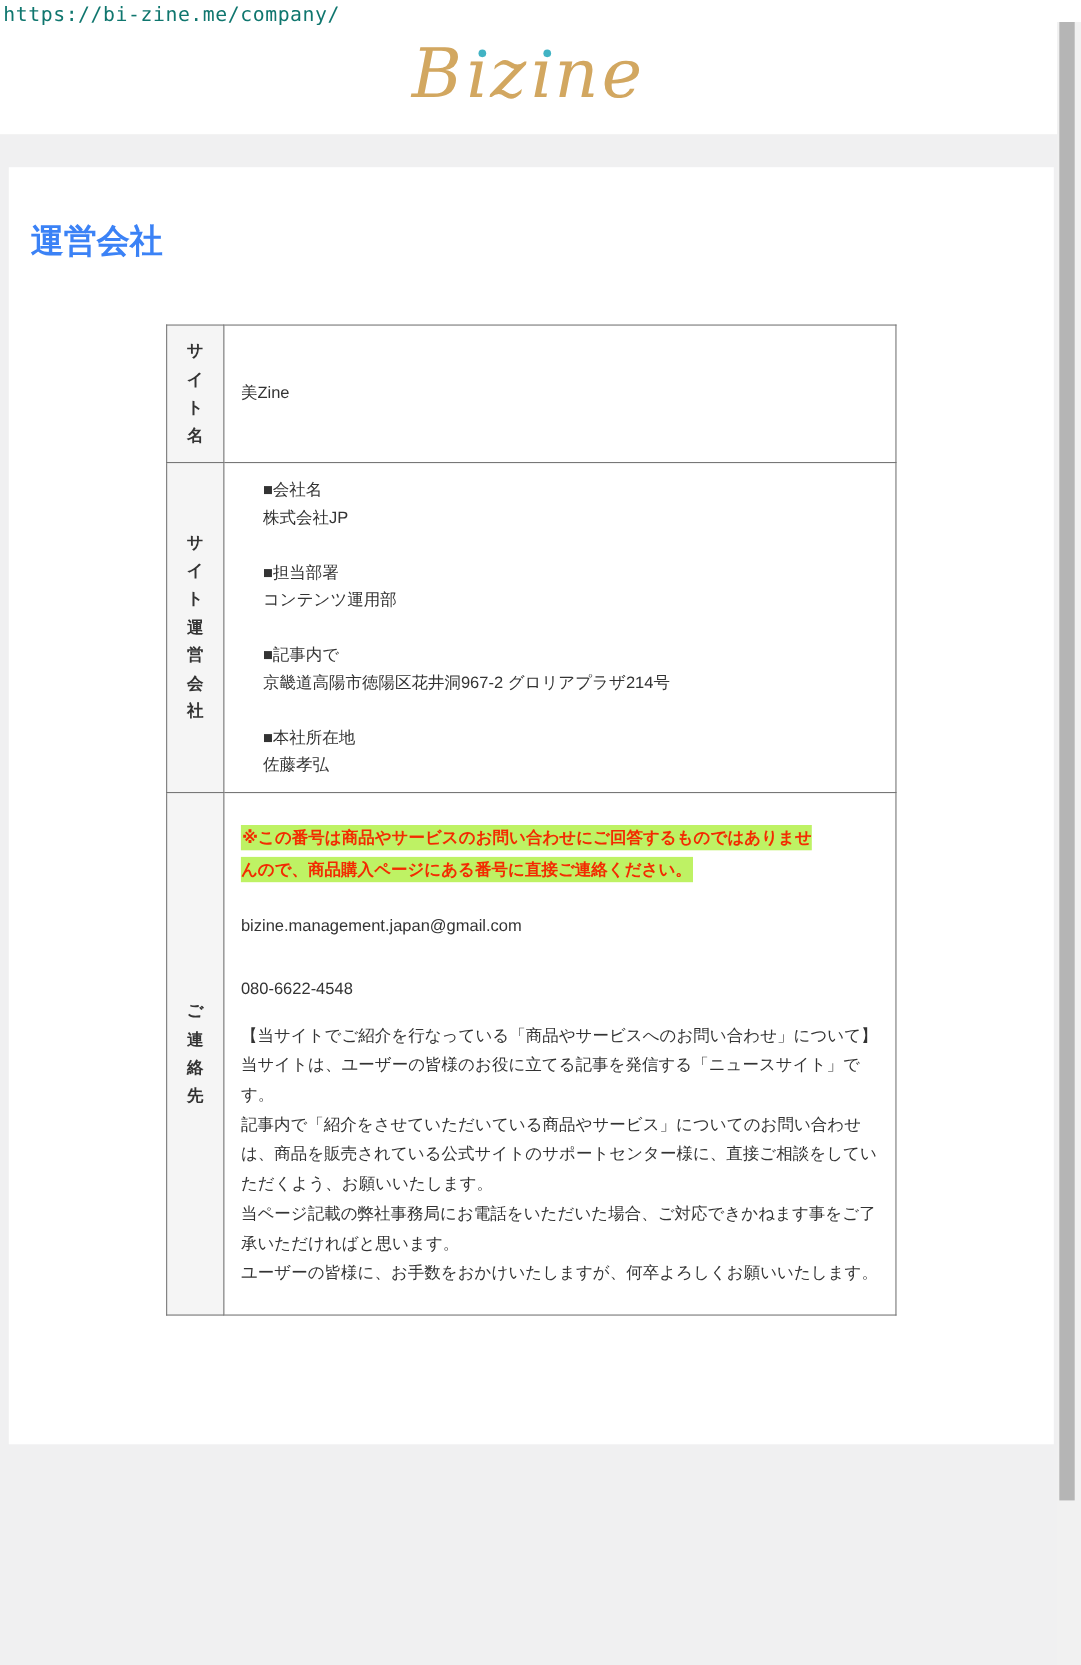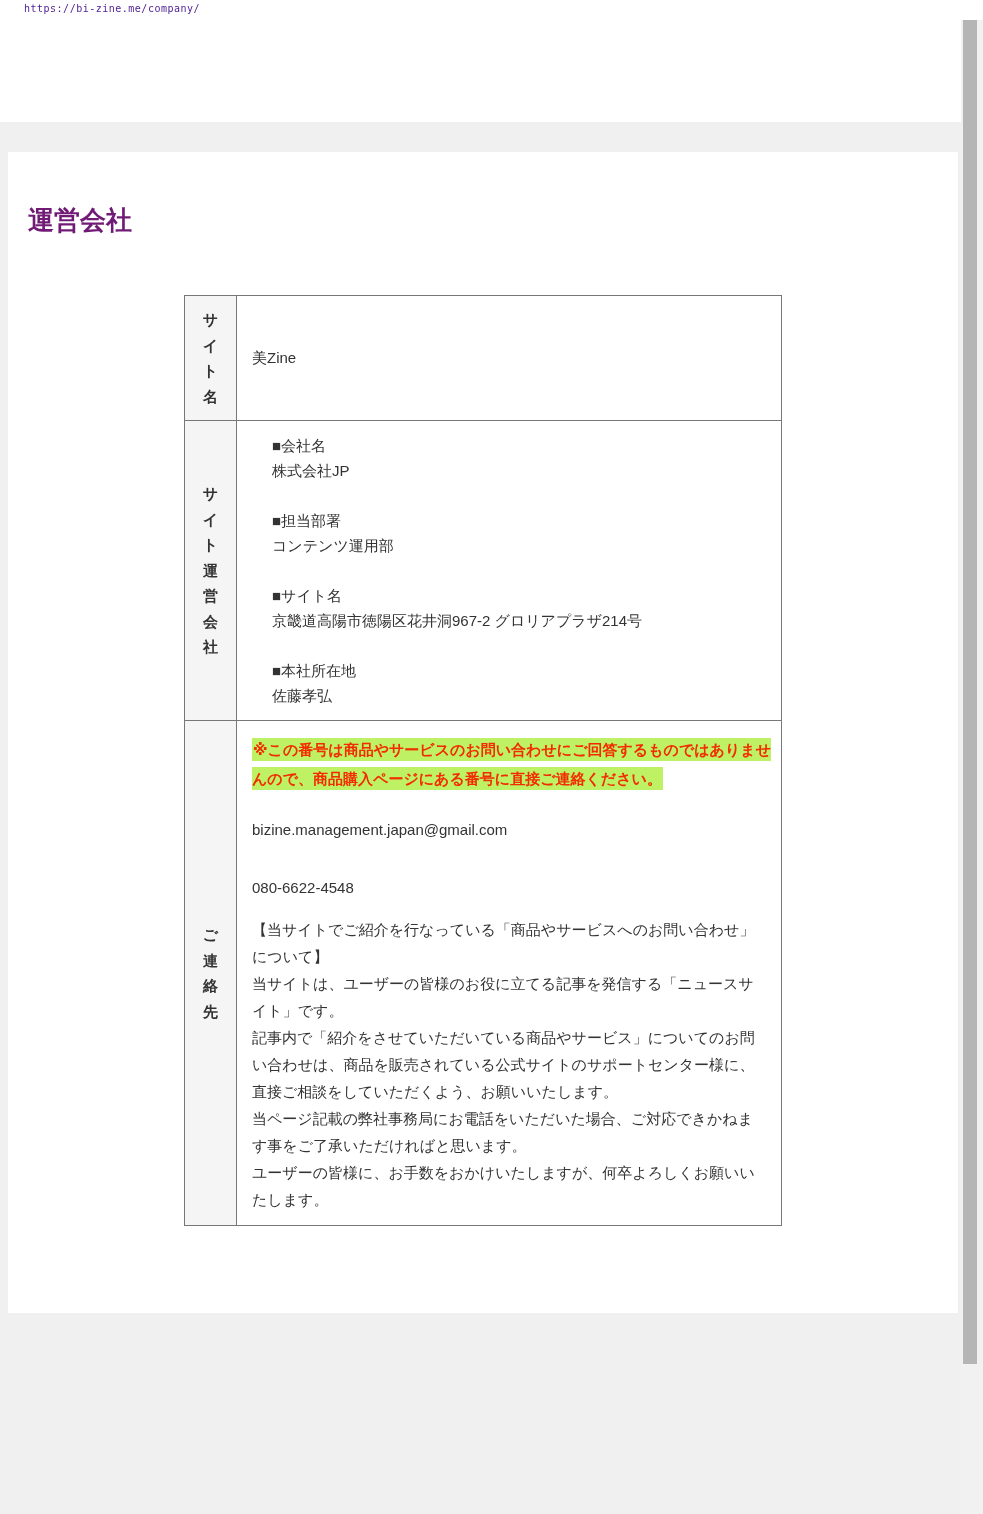--- a/index.html
+++ b/index.html
@@ -11,23 +11,23 @@
     color: #333;
     overflow: hidden;
   }
 
   
   .site-header {
     position: absolute; top: 0; left: 0; right: 0;
     height: 122px; background: #ffffff;
   }
   .browser-url {
-    position: absolute; top: 3px; left: 24px;
+    position: absolute; top: 3px; left: 3px;
     font-family: "DejaVu Sans Mono", monospace;
-    font-size: 10px; color: #4c1d95; letter-spacing: 0.5px;
+    font-size: 18px; color: #0f766e; letter-spacing: 0.5px;
   }
   .logo-wrap {
     position: absolute; top: 30px; left: 0; width: 961px;
     text-align: center;
   }
   .logo-text {
     font-family: "DejaVu Serif", "Liberation Serif", serif;
     font-style: italic;
     font-size: 62px;
     line-height: 74px;
@@ -45,29 +45,29 @@
   
   .content-card {
     position: absolute;
     top: 152px; left: 8px;
     width: 950px; height: 1161px;
     background: #ffffff;
     padding-top: 50px;
   }
   .page-title {
     margin-left: 20px;
-    font-size: 26px;
+    font-size: 30px;
     line-height: 36px;
     font-weight: 700;
-    color: #701a75;
+    color: #3b82f6;
   }
 
   
   table.company-table {
-    width: 598px;
+    width: 664px;
     margin: 57px auto 0 auto;
     border-collapse: collapse;
     table-layout: fixed;
     border-radius: 16px;
   }
   .company-table th, .company-table td {
     border: 1px solid #777;
   }
   .company-table th {
     width: 52px;
@@ -139,20 +139,23 @@
     top: 20px; right: 6px;
     width: 14px; height: 1344px;
     background: #b5b5b5;
   }
 </style>
 </head>
 <body>
 
 <div class="site-header">
   <div class="browser-url">https://bi-zine.me/company/</div>
+  <div class="logo-wrap">
+    <span class="logo-text">B<span class="logo-i">ı<span class="logo-dot"></span></span>z<span class="logo-i">ı<span class="logo-dot"></span></span>ne</span>
+  </div>
 </div>
 
 <div class="content-card">
   <h1 class="page-title">運営会社</h1>
 
   <table class="company-table">
     <tbody>
 
       <tr class="row-site-name">
         <th>
@@ -170,21 +173,21 @@
         <td>
           <div class="company-section">
             <div class="sec-label">■会社名</div>
             <div class="sec-value">株式会社JP</div>
           </div>
           <div class="company-section">
             <div class="sec-label">■担当部署</div>
             <div class="sec-value">コンテンツ運用部</div>
           </div>
           <div class="company-section">
-            <div class="sec-label">■サイト名</div>
+            <div class="sec-label">■記事内で</div>
             <div class="sec-value">京畿道高陽市徳陽区花井洞967-2 グロリアプラザ214号</div>
           </div>
           <div class="company-section">
             <div class="sec-label">■本社所在地</div>
             <div class="sec-value">佐藤孝弘</div>
           </div>
         </td>
       </tr>
 
       <tr class="row-contact">

